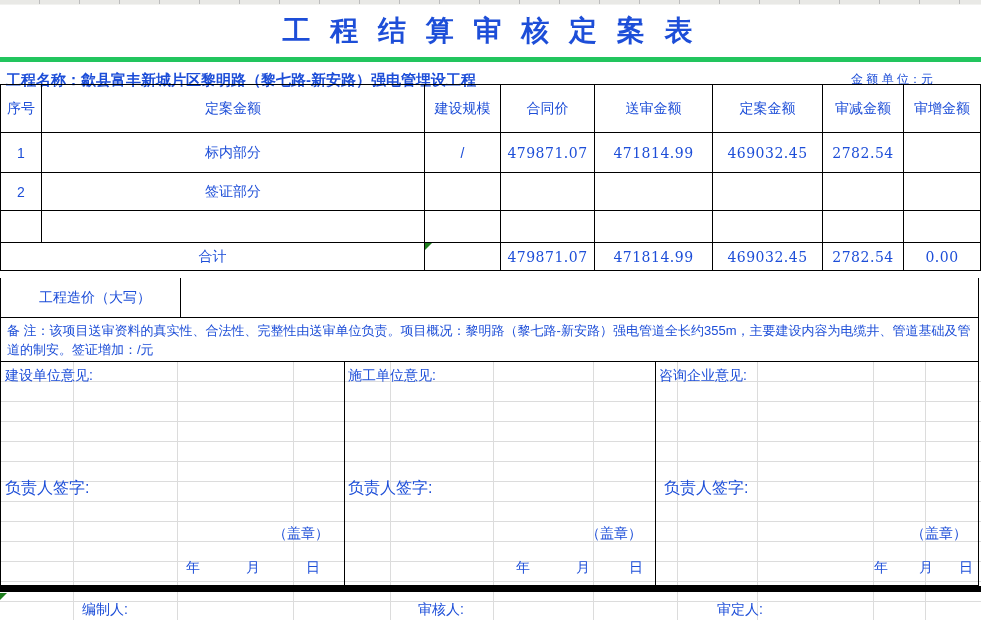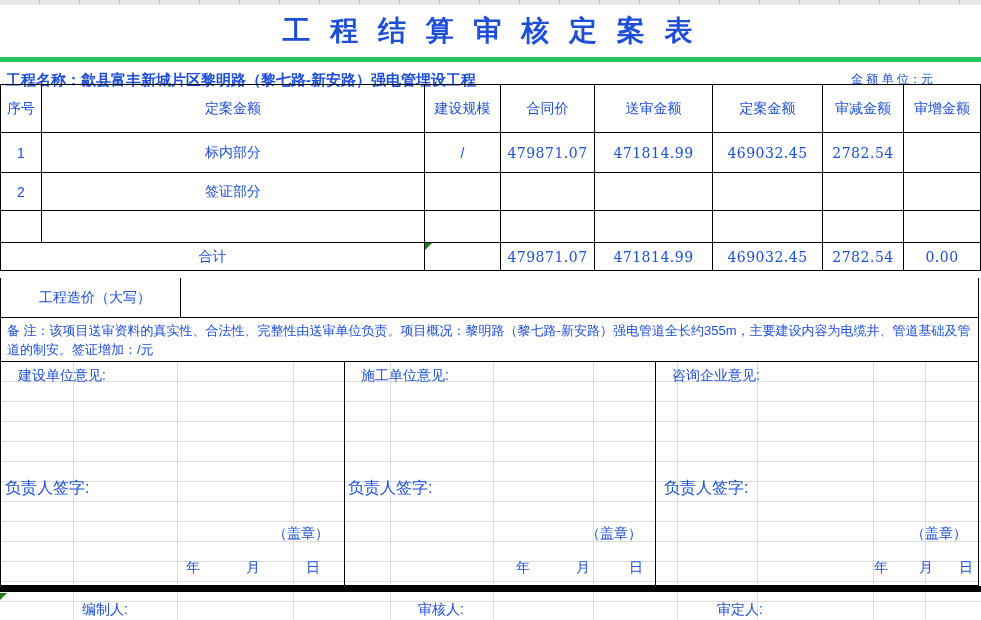--- a/index.html
+++ b/index.html
@@ -78,21 +78,21 @@
       repeating-linear-gradient(to bottom, transparent 0 19px, #dcdcdc 19px 20px);
     background-repeat:no-repeat,no-repeat,no-repeat,no-repeat,no-repeat,no-repeat,no-repeat,no-repeat,no-repeat,no-repeat,repeat;
     background-size:1px 100%,1px 100%,1px 100%,1px 100%,1px 100%,1px 100%,1px 100%,1px 100%,1px 100%,1px 100%,100% 100%;
     background-position:73px 0,177px 0,293px 0,390px 0,493px 0,593px 0,677px 0,757px 0,873px 0,925px 0,0 0;
   }
   .opinion-area {
     position:absolute; top:362px; left:0; width:979px; height:224px;
     border-left:1px solid #000; border-right:1px solid #000; border-bottom:1px solid #000;
   }
   .v-div { position:absolute; top:0; width:1px; height:100%; background:#000; }
-  .op-label { position:absolute; top:5px; font-size:14px; background:rgba(255,255,255,0);margin-left:13px; }
+  .op-label { position:absolute; top:5px; font-size:14px; background:rgba(255,255,255,0); }
   .sign-label { position:absolute; top:116px; font-size:16px; }
   .seal-label { position:absolute; top:163px; font-size:14px; }
   .ymd { position:absolute; top:197px; font-size:14px; }
   .footer-row {
     position:absolute; top:586px; left:0; width:981px; height:34px;
     border-top:6px solid #000000;
   }
   .footer-label { position:absolute; top:9px; font-size:14px; }
 </style>
 </head>

